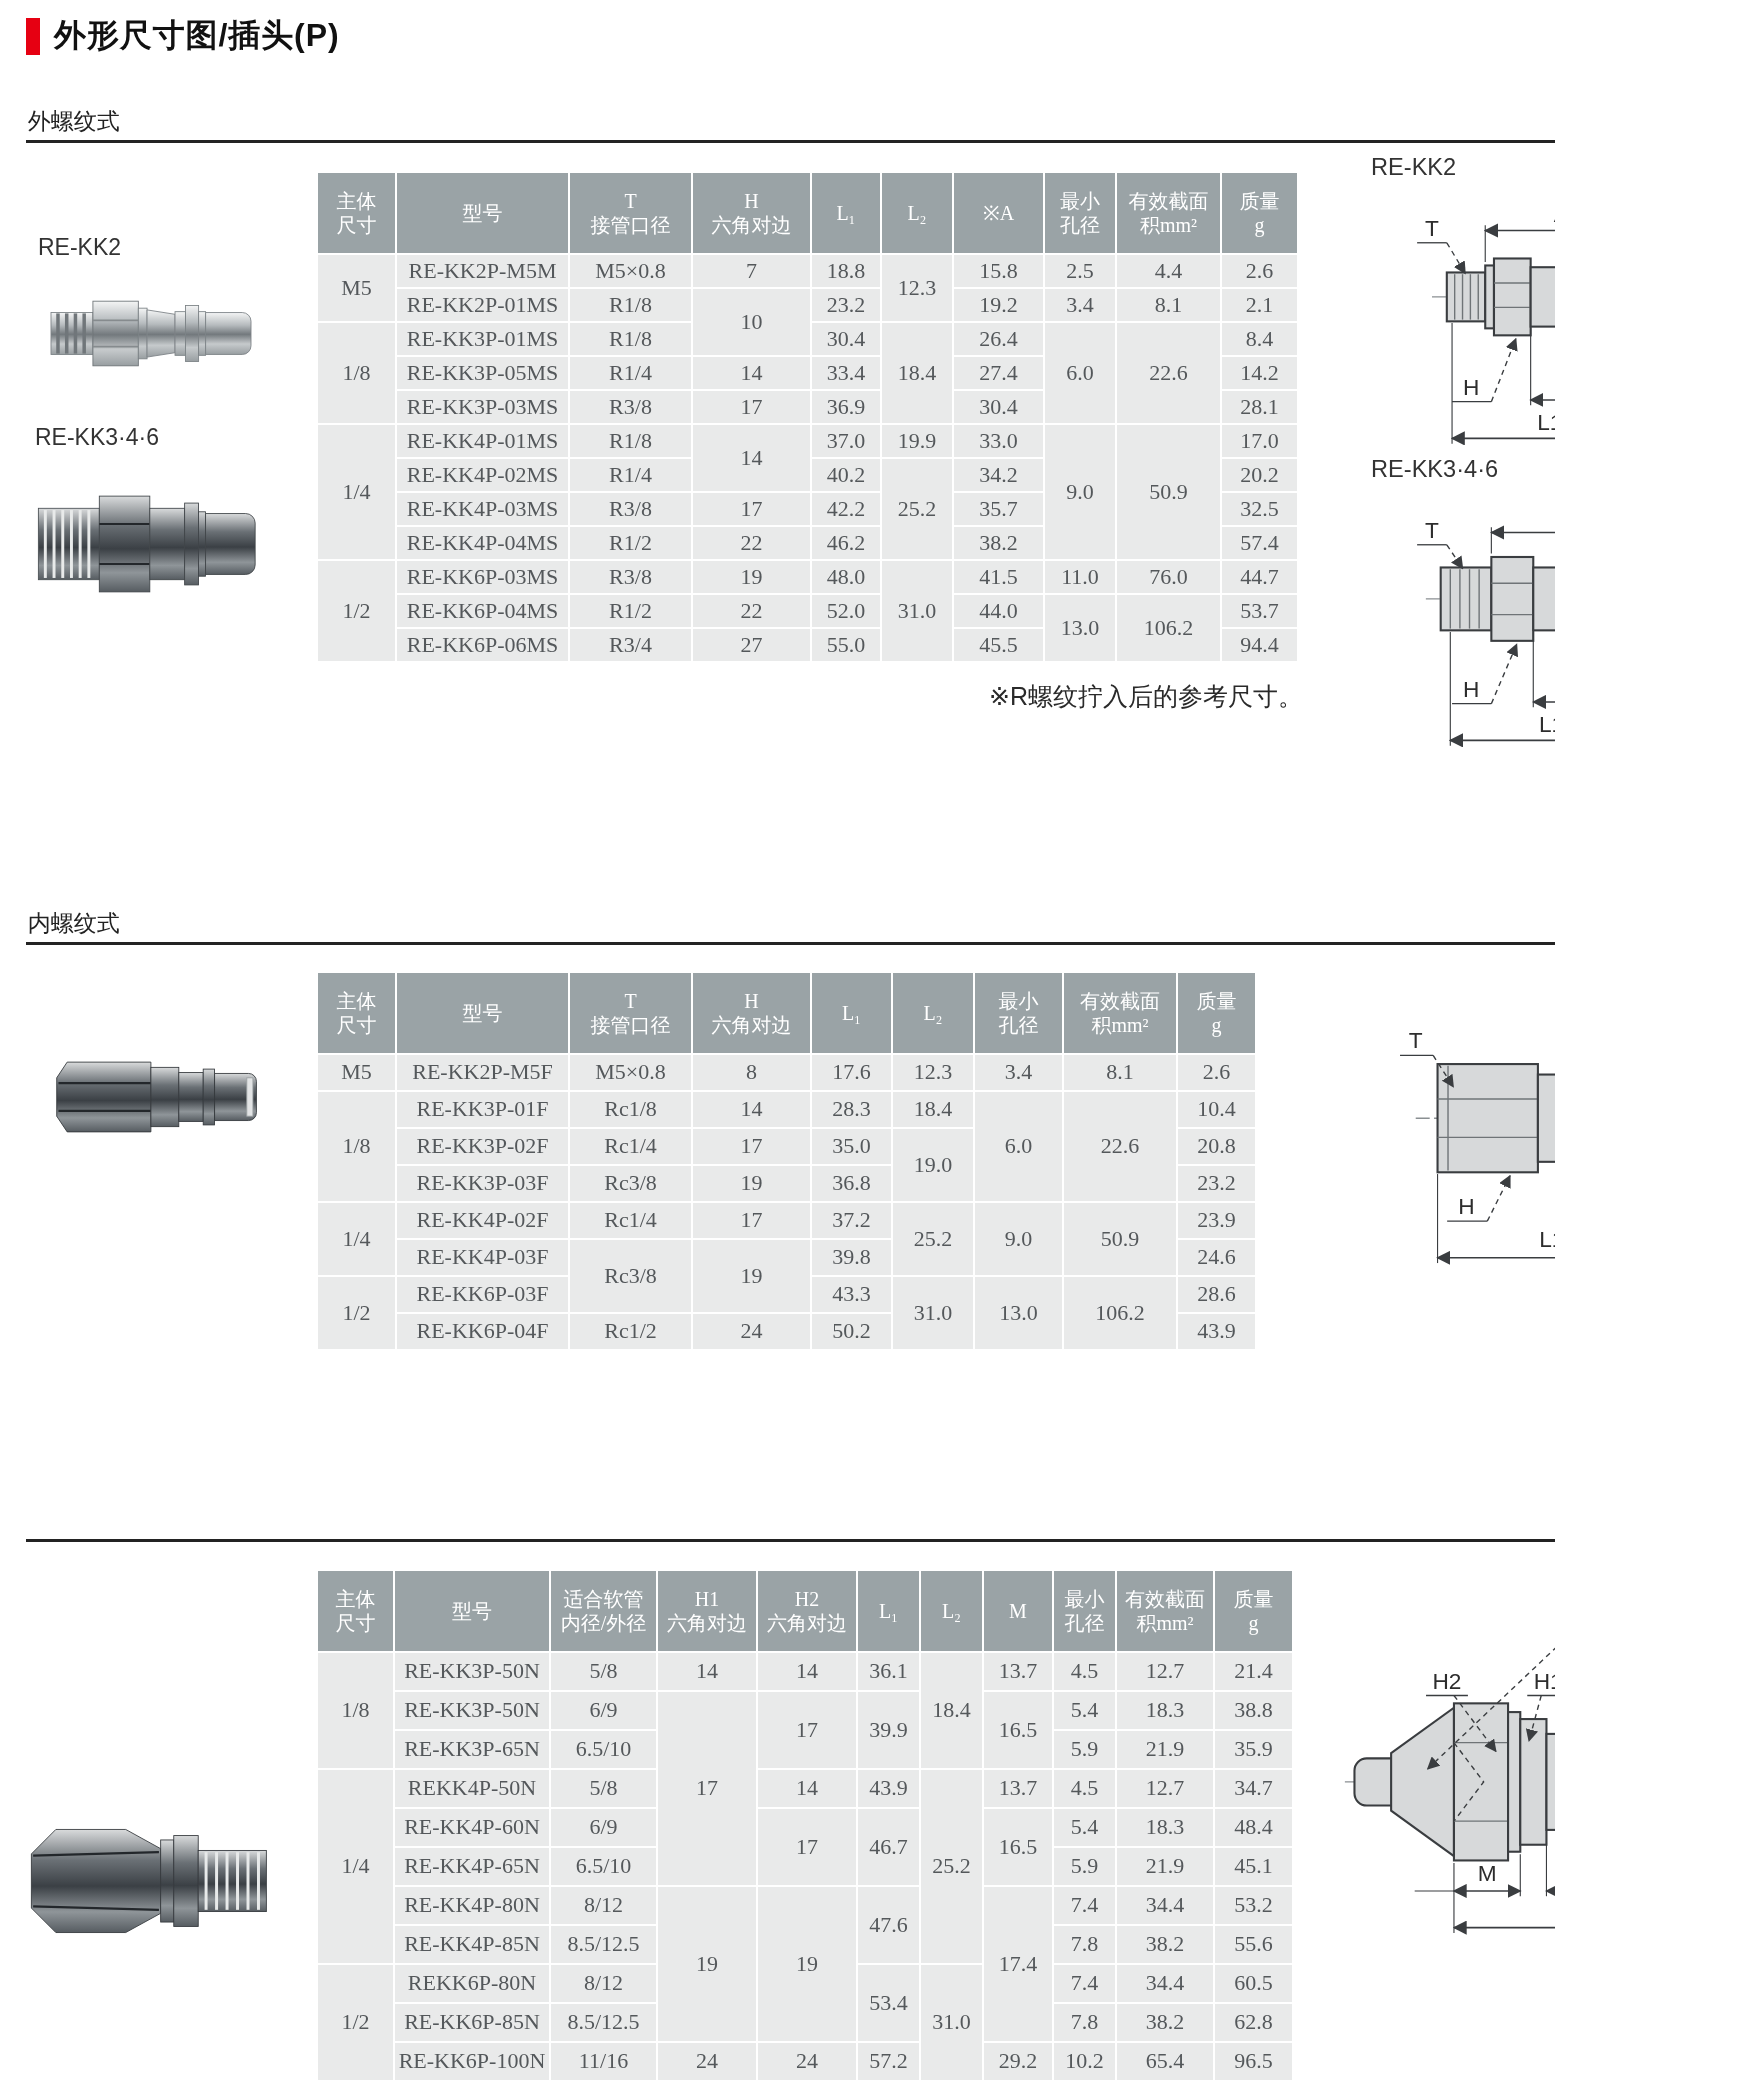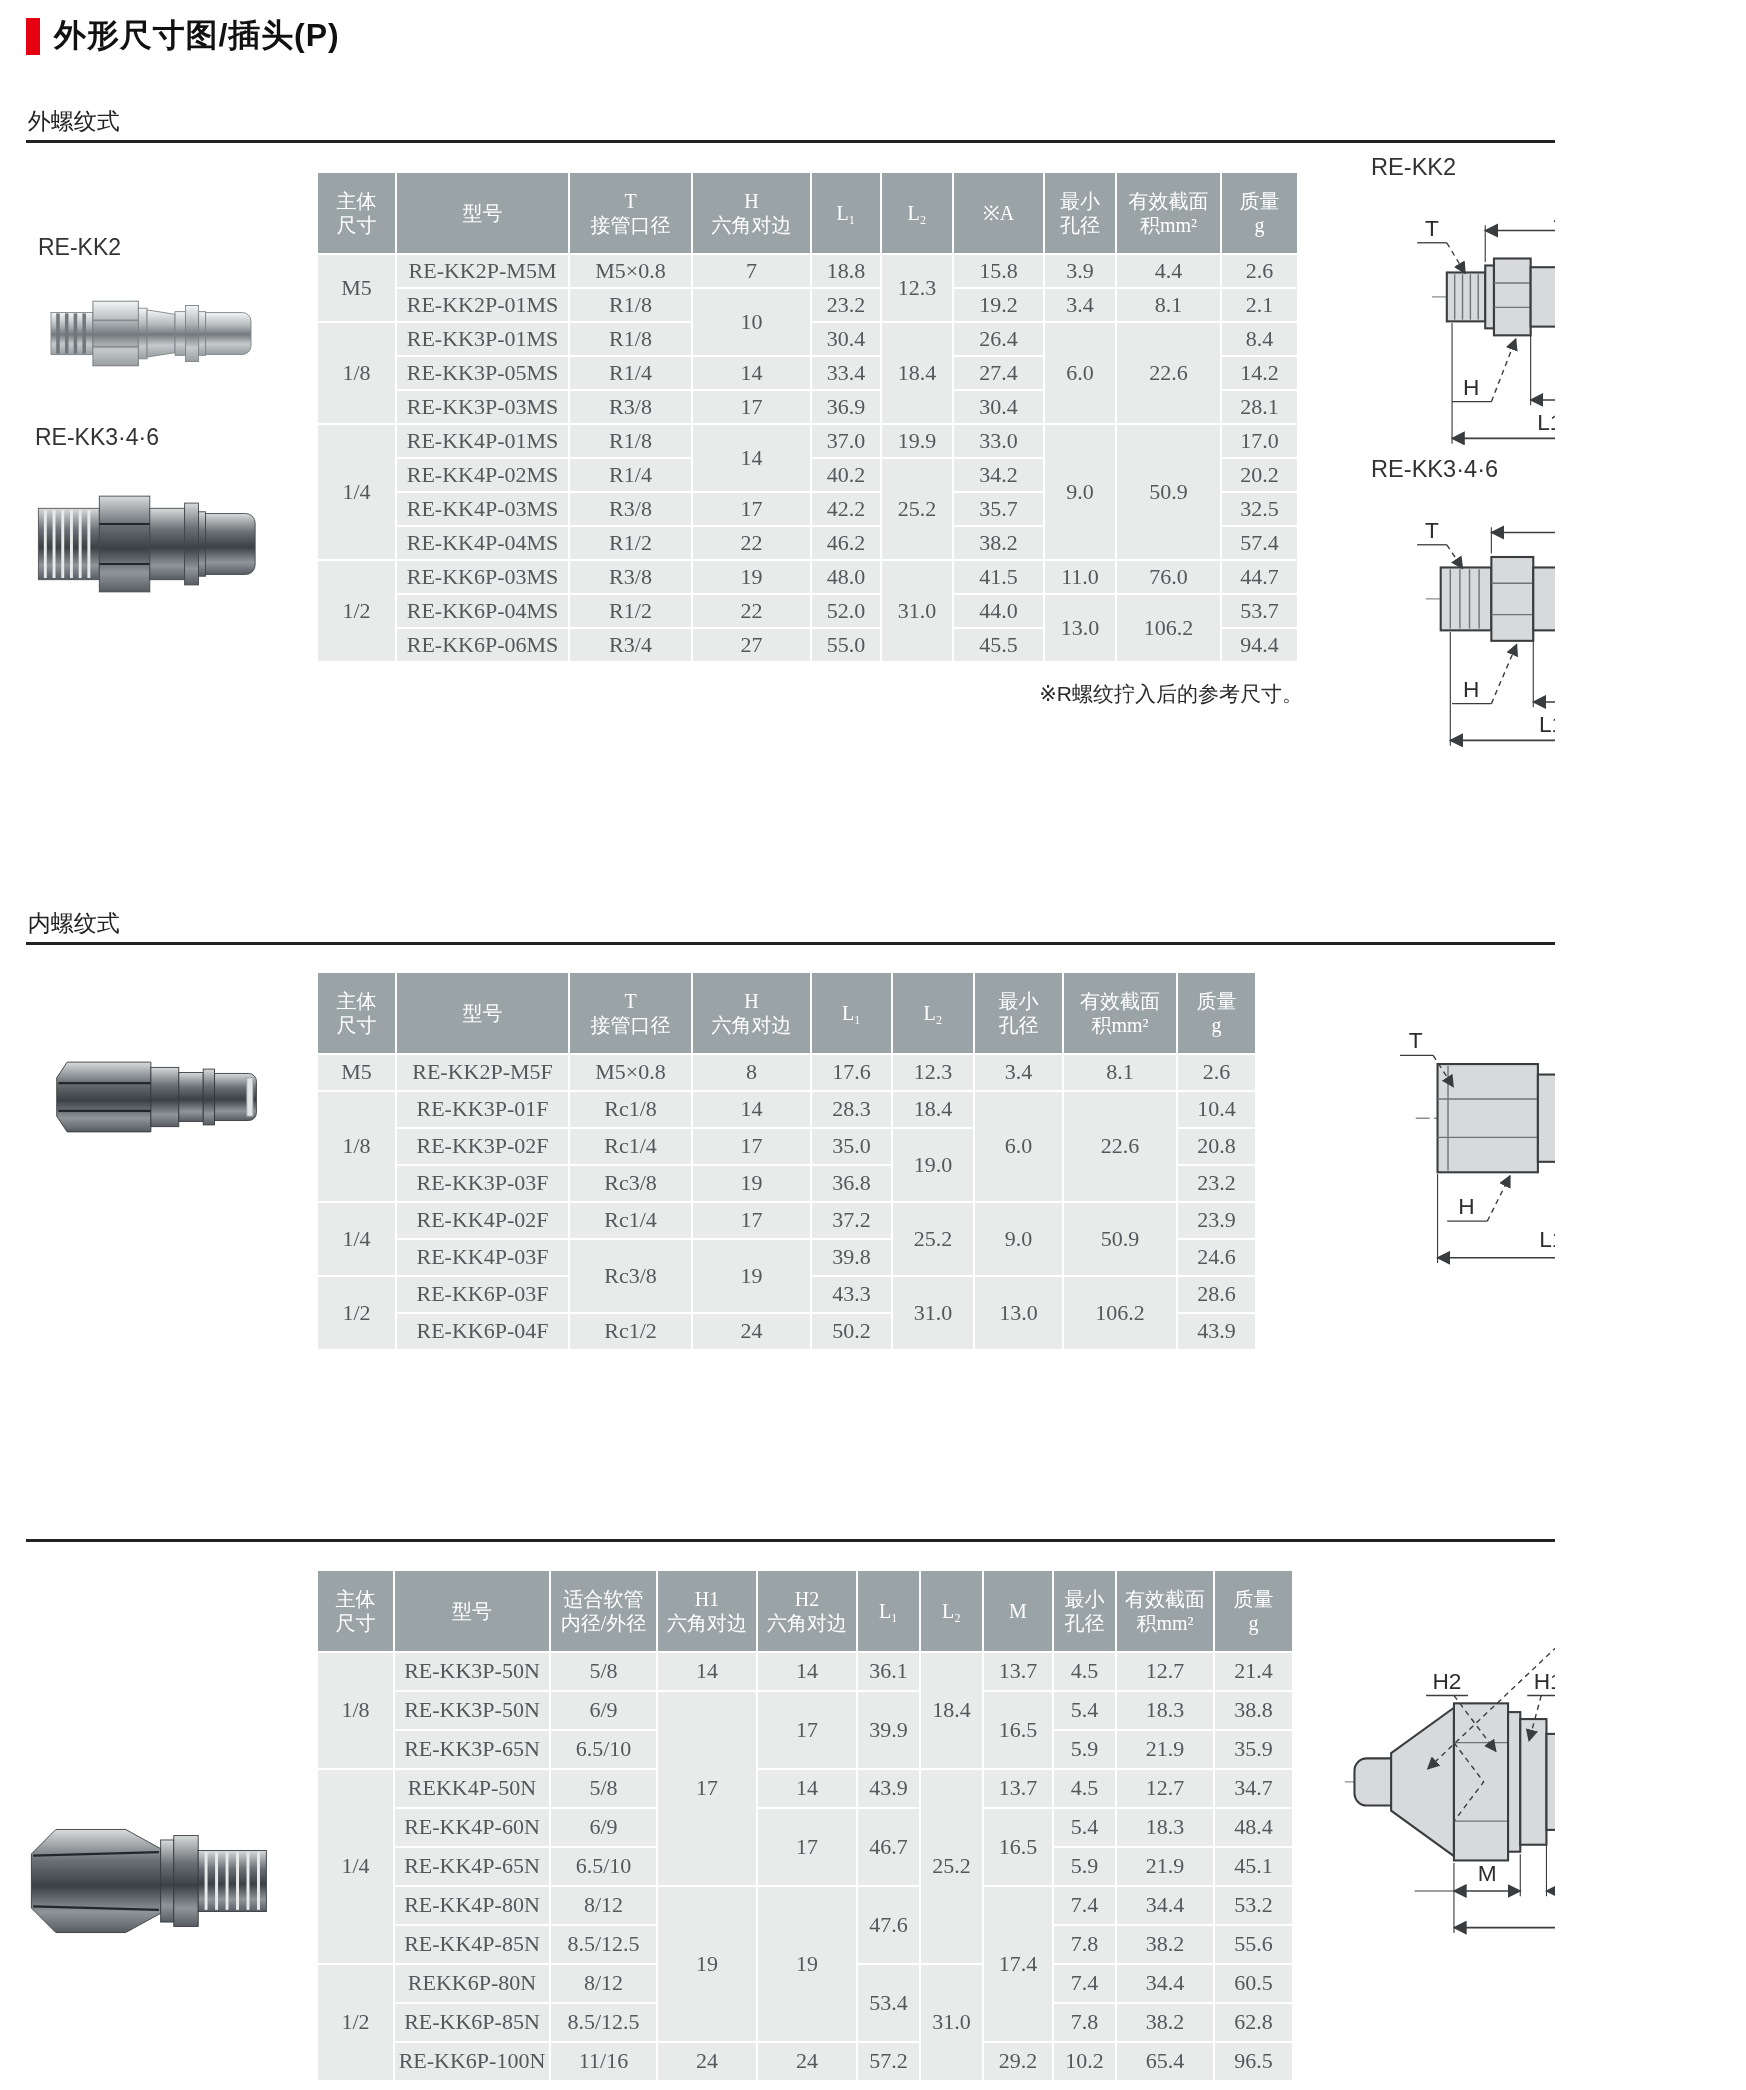--- a/index.html
+++ b/index.html
@@ -20,21 +20,21 @@
   .tbl{position:absolute;}
   table.dim{border-collapse:separate;border-spacing:2.6px;table-layout:fixed;font-family:Liberation Serif, serif;}
   table.dim th{background:#9aa3a6;color:#fff;font-weight:normal;font-size:20px;line-height:1.22;
     white-space:pre-line;text-align:center;vertical-align:middle;height:80px;padding:0 0.9px;}
   table.dim td{background:#e9eaea;color:#54585b;font-size:22px;text-align:center;
     vertical-align:middle;padding:0 1.7px;line-height:1.1;}
   #tbl-ext td{height:32px;}
   #tbl-int td{height:35px;}
   #tbl-nut td{height:37px;}
 
-  .note{position:absolute;left:316px;top:680px;width:987px;text-align:right;font-size:21px;color:#2a2a2a;}
+  .note{position:absolute;left:316px;top:680px;width:987px;text-align:right;font-size:25px;color:#2a2a2a;}
 
   
   .lbl{position:absolute;font-size:23px;color:#333;}
 
   
   .outline{fill:#d7d9da;stroke:#3a3d40;stroke-width:2.4;stroke-linejoin:miter;}
   .thin{stroke:#3a3d40;stroke-width:1.5;fill:none;}
   .facet{stroke:#6f7477;stroke-width:1.6;fill:none;}
   .cl{stroke:#8a8f92;stroke-width:1.6;stroke-dasharray:16 5 4 5;fill:none;}
   .dim-line{stroke:#3a3d40;stroke-width:1.8;fill:none;}
@@ -151,21 +151,21 @@
         </thead>
         <tbody>
           <tr>
             <td rowspan="2">M5</td>
             <td>RE-KK2P-M5M</td>
             <td>M5×0.8</td>
             <td>7</td>
             <td>18.8</td>
             <td rowspan="2">12.3</td>
             <td>15.8</td>
-            <td>3.9</td>
+            <td>2.5</td>
             <td>4.4</td>
             <td>2.6</td>
           </tr>
           <tr>
             <td>RE-KK2P-01MS</td>
             <td>R1/8</td>
             <td rowspan="2">10</td>
             <td>23.2</td>
             <td>19.2</td>
             <td>3.4</td>

